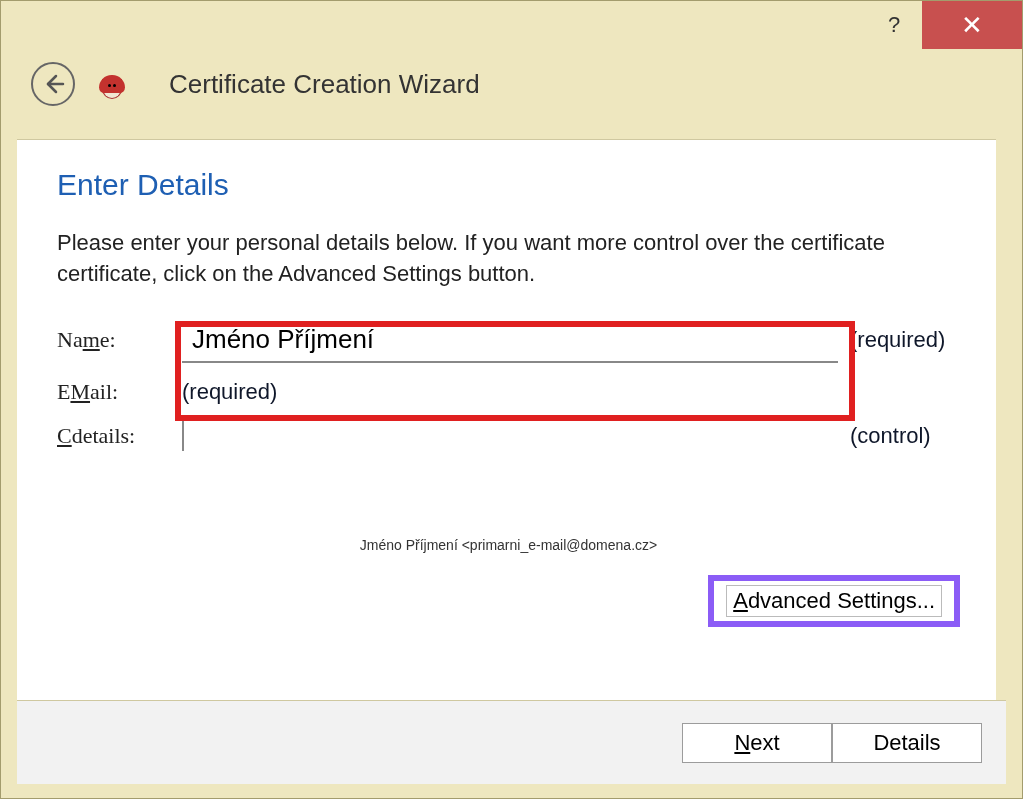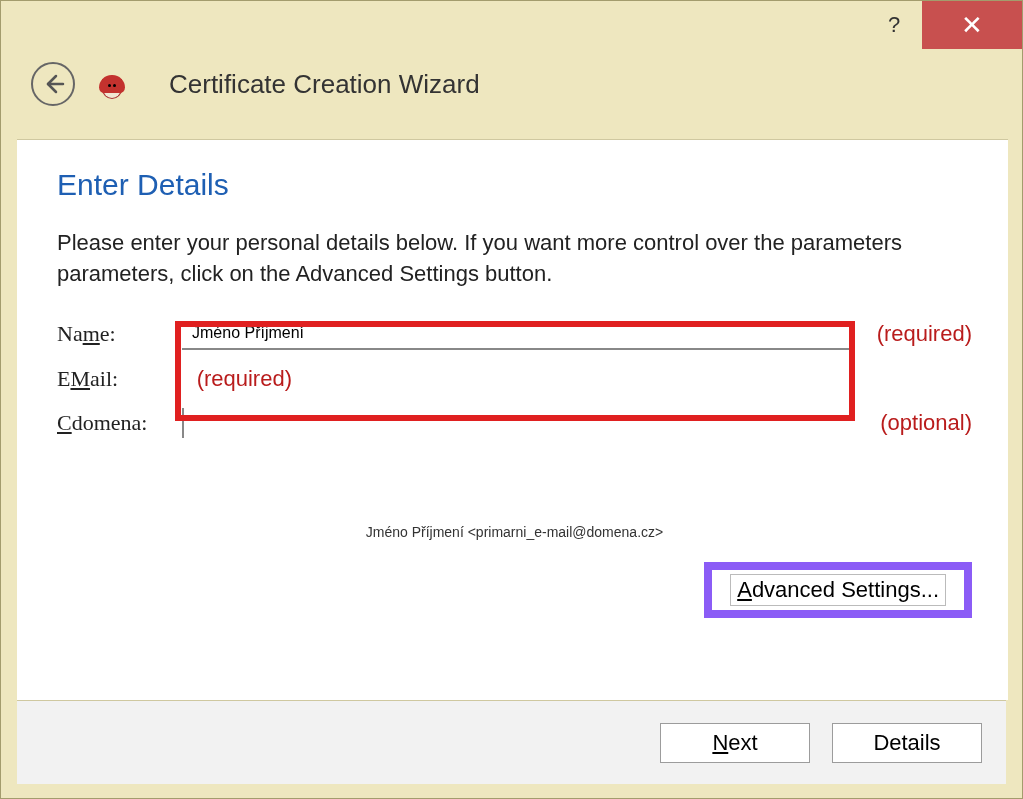--- a/index.html
+++ b/index.html
@@ -78,21 +78,21 @@
   .appicon .eye { position: absolute; width: 3px; height: 3px; background: #000; border-radius: 50%; top: 5px; }
   .appicon .eye.l { left: 5px; }
   .appicon .eye.r { right: 5px; }
   .wiztitle {
     font-size: 26px;
     color: #333;
     margin-left: 20px;
   }
   
   .content {
-    margin: 20px 14px 0 16px;
+    margin: 20px 26px 0 16px;
     background: #fff;
     border-top: 1px solid #cfc8a0;
     flex: 1;
     padding: 28px 36px 10px 40px;
     display: flex;
     flex-direction: column;
   }
   .stage-title {
     color: #1e5fb3;
     font-size: 30px;
@@ -117,67 +117,66 @@
     font-family: Liberation Serif, serif;
   }
   .accel { text-decoration: underline; }
   .field-wrap {
     flex: 1;
     margin-right: 12px;
     position: relative;
   }
   .text-input {
     width: 100%;
-    font-size: 16px;
+    font-size: 26px;
     font-family: inherit;
     padding: 6px 10px;
     border: none;
     border-bottom: 2px solid #888;
     outline: none;
     background: transparent;
   }
-  .hint { width: 110px; text-align: right; color: #b91c1c; }
+  .hint { width: 110px; text-align: left; color: #0f172a; }
   .hl-box {
     position: absolute;
     border: 6px solid #e02020;
     pointer-events: none;
   }
   .preview {
     text-align: center;
     font-size: 14px;
     color: #333;
     margin-top: 70px;
   }
   .adv-row {
     display: flex;
     justify-content: flex-end;
     margin-top: 22px;
   }
   .adv-wrap {
-    border: 8px solid #8b5cf6;
-    padding: 4px 18px;
+    border: 6px solid #8b5cf6;
+    padding: 4px 12px;
   }
   .adv-btn {
     background: #fff;
     border: 1px solid #bbb;
     font-size: 22px;
     font-family: inherit;
     padding: 2px 6px;
     cursor: pointer;
   }
   
   .footer {
     background: #f2f2f2;
     border-top: 1px solid #cfc8a0;
     height: 84px;
     margin: 0 16px 14px 16px;
     display: flex;
     justify-content: flex-end;
     align-items: center;
-    gap: 22px;
     padding: 0 24px;
   }
   .btn {
     min-width: 150px;
     font-size: 22px;
     font-family: inherit;
     background: #fff;
     border: 1px solid #9c9c9c;
     padding: 6px 18px;
     cursor: pointer;
@@ -207,47 +206,47 @@
         <div class="eye r"></div>
       </div>
     </div>
     <div class="wiztitle">Certificate Creation Wizard</div>
   </div>
 
   <div class="content">
 
     <h1 class="stage-title">Enter Details</h1>
 
-    <div class="instructions">Please enter your personal details below. If you want more control over the parameters parameters, click on the Advanced Settings button.</div>
+    <div class="instructions">Please enter your personal details below. If you want more control over the certificate certificate, click on the Advanced Settings button.</div>
 
     <div class="form-row">
       <div class="form-label">
         <span>Na</span><span class="accel">m</span><span>e:</span>
       </div>
       <div class="field-wrap">
         <input type="text" class="text-input" value="Jméno Příjmení" style="">
       </div>
       <div class="hint">(required)</div>
     </div>
 
     <div class="form-row">
       <div class="form-label">
         <span>E</span><span class="accel">M</span><span>ail:</span>
       </div>
       <div class="hint">(required)</div>
     </div>
 
     <div class="form-row">
       <div class="form-label">
-        <span></span><span class="accel">C</span><span>domena:</span>
+        <span></span><span class="accel">C</span><span>details:</span>
       </div>
       <div class="field-wrap">
         <input type="text" class="text-input" style="border-bottom: none; border-left: 2px solid rgb(136, 136, 136); height: 30px;" value="">
       </div>
-      <div class="hint">(optional)</div>
+      <div class="hint">(control)</div>
     </div>
 
     <div class="preview">Jméno Příjmení &lt;primarni_e-mail@domena.cz&gt;</div>
 
     <div class="adv-row">
       <div class="adv-wrap">
         <button class="adv-btn">
           <span></span><span class="accel">A</span><span>dvanced Settings...</span>
         </button>
       </div>

